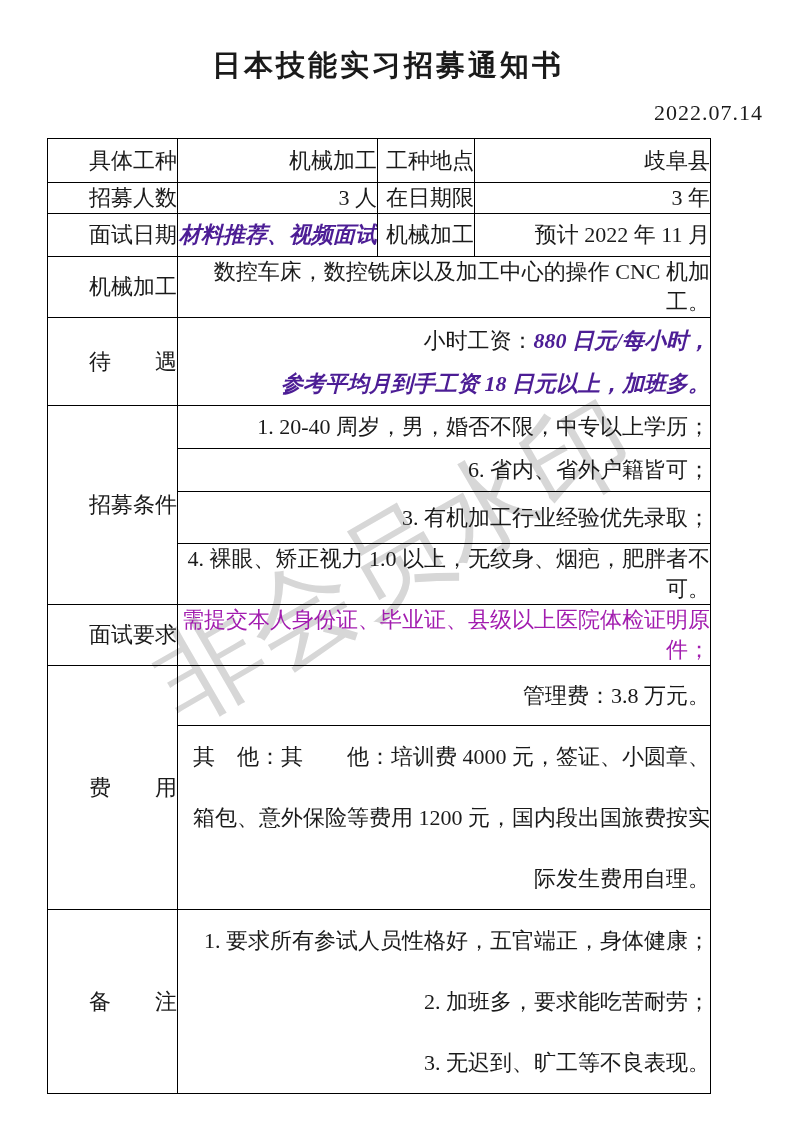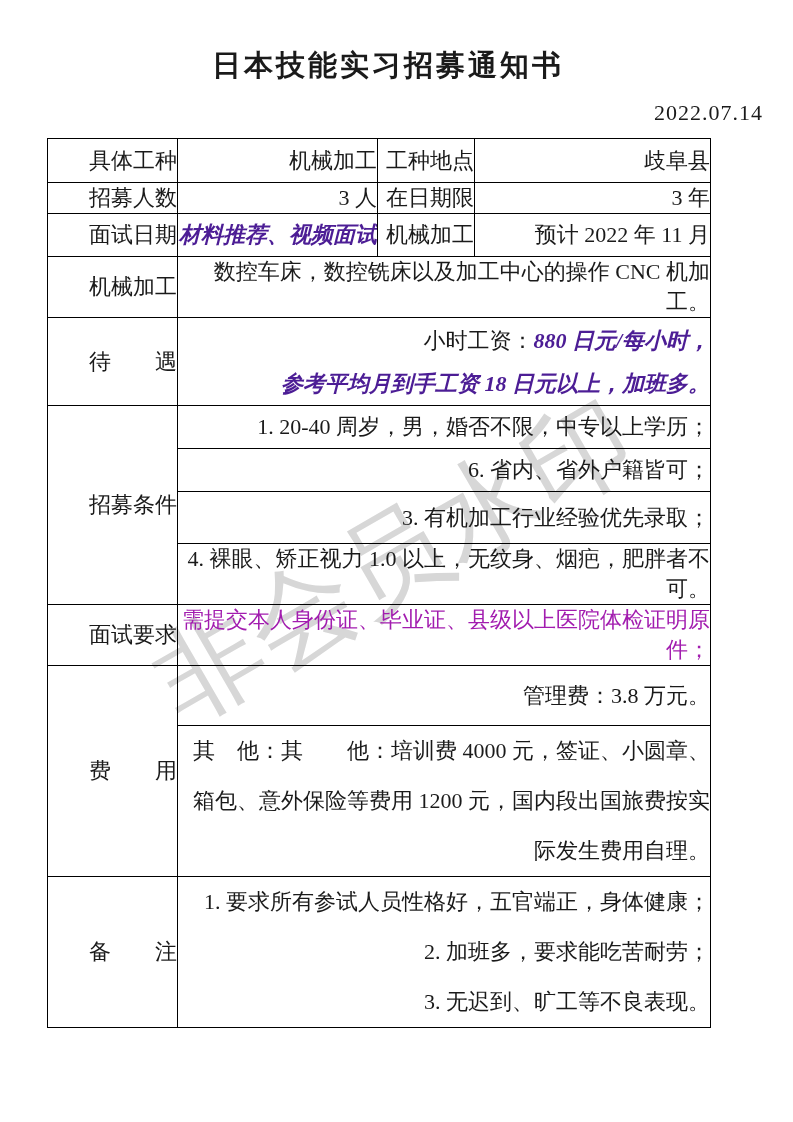--- a/index.html
+++ b/index.html
@@ -44,21 +44,21 @@
     padding:0;
     overflow:hidden;
     text-align:right;
   }
   td.lbl { text-align:center; }
   td.val-c { text-align:center; }
   td.val-l { text-align:left; padding:0 4px 0 5px; }
   .red-bold { color:#4c1d95; font-weight:bold;font-style:italic; }
   .red { color:#a21caf; }
   .line2 { line-height:43px; }
-  .line3 { line-height:50px; }
+  .line3 { line-height:61px; }
 </style>
 </head>
 <body>
 
 <div class="watermark">非会员水印</div>
 
 <div class="title">日本技能实习招募通知书</div>
 <div class="date">2022.07.14</div>
 
 <table class="doc">

